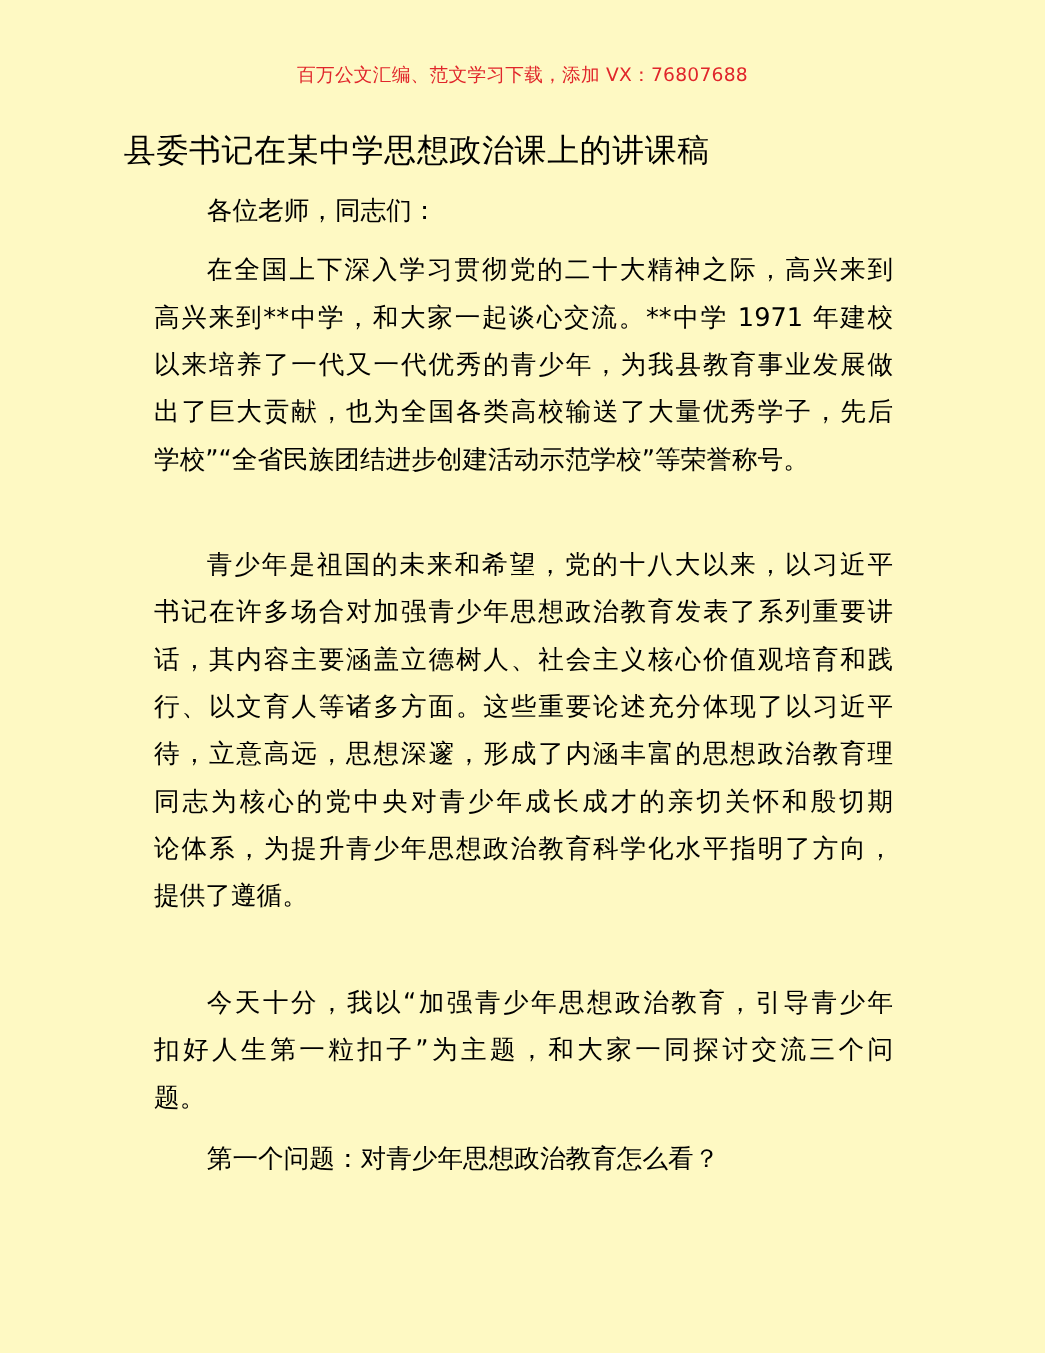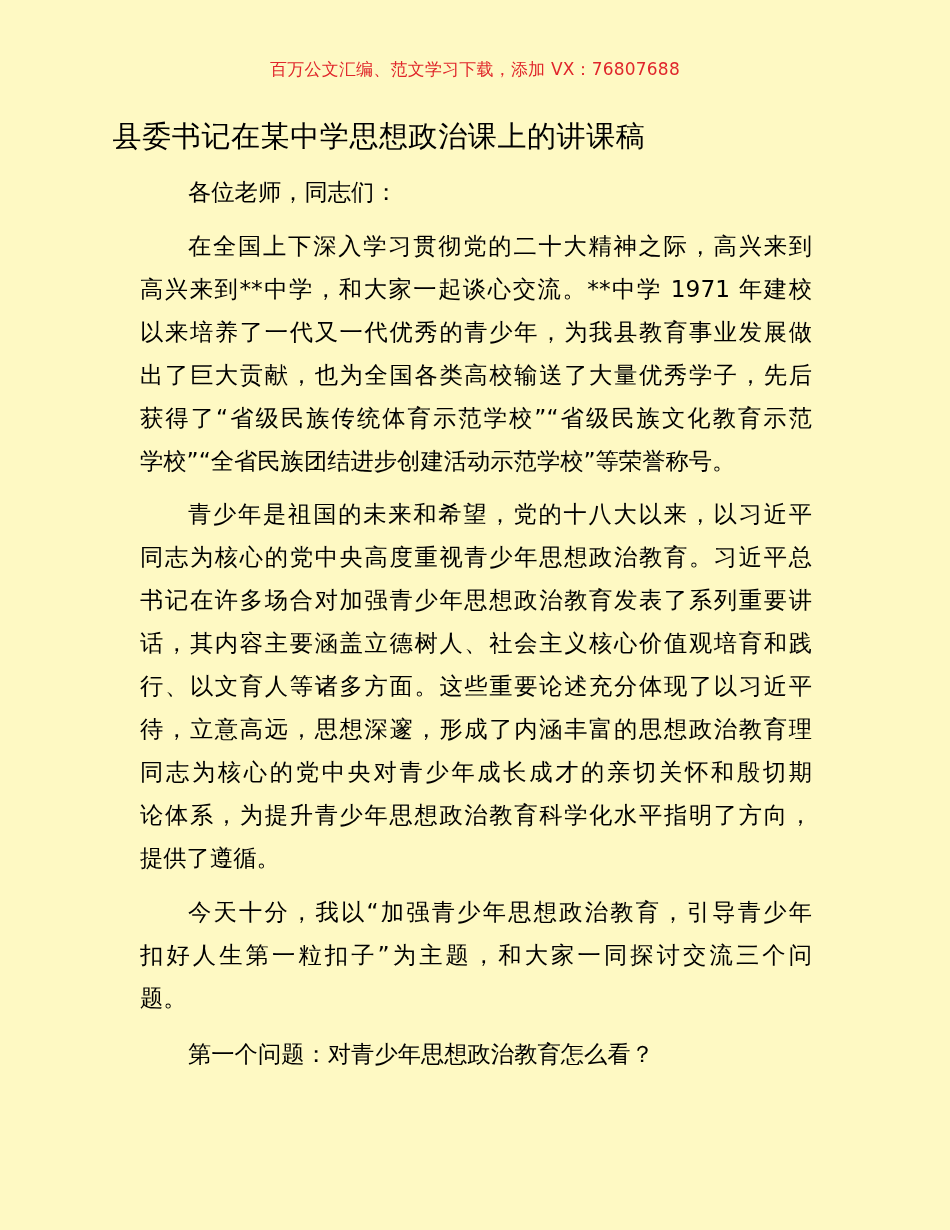--- a/index.html
+++ b/index.html
@@ -85,27 +85,25 @@
 
   <div class="body-text salutation">
     <div class="line indent last">各位老师，同志们：</div>
   </div>
 
   <div class="body-text p1 para">
     <div class="line indent">在全国上下深入学习贯彻党的二十大精神之际，高兴来到</div>
     <div class="line">高兴来到**中学，和大家一起谈心交流。**中学 1971 年建校</div>
     <div class="line">以来培养了一代又一代优秀的青少年，为我县教育事业发展做</div>
     <div class="line">出了巨大贡献，也为全国各类高校输送了大量优秀学子，先后</div>
-    <div class="line">获得了“省级民族传统体育示范学校”“省级民族文化教育示范</div>
     <div class="line last">学校”“全省民族团结进步创建活动示范学校”等荣誉称号。</div>
   </div>
 
   <div class="body-text p2 para">
     <div class="line indent">青少年是祖国的未来和希望，党的十八大以来，以习近平</div>
-    <div class="line">同志为核心的党中央高度重视青少年思想政治教育。习近平总</div>
     <div class="line">书记在许多场合对加强青少年思想政治教育发表了系列重要讲</div>
     <div class="line">话，其内容主要涵盖立德树人、社会主义核心价值观培育和践</div>
     <div class="line">行、以文育人等诸多方面。这些重要论述充分体现了以习近平</div>
     <div class="line">待，立意高远，思想深邃，形成了内涵丰富的思想政治教育理</div>
     <div class="line">同志为核心的党中央对青少年成长成才的亲切关怀和殷切期</div>
     <div class="line">论体系，为提升青少年思想政治教育科学化水平指明了方向，</div>
     <div class="line last">提供了遵循。</div>
   </div>
 
   <div class="body-text p3 para">

